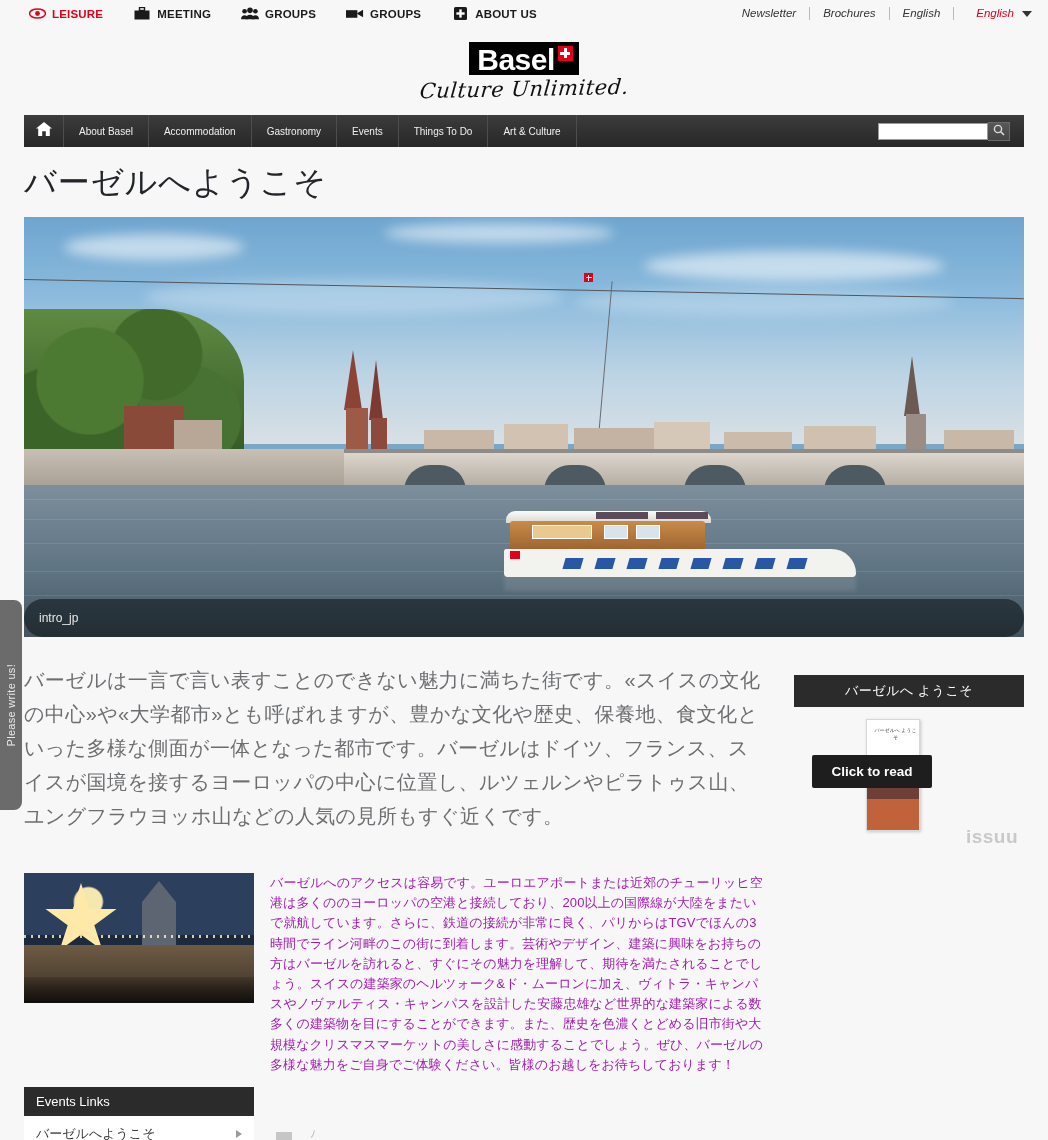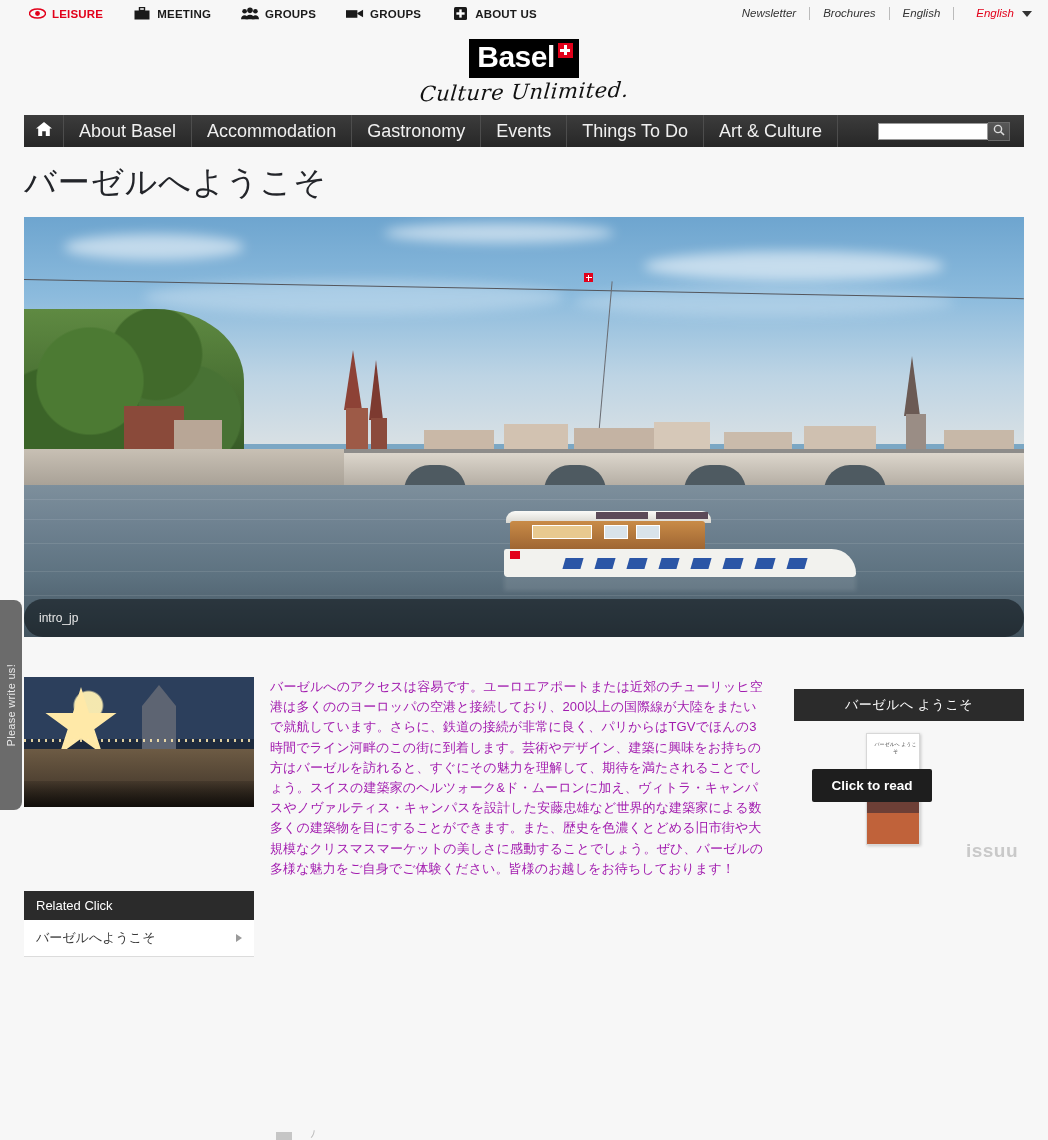--- a/index.html
+++ b/index.html
@@ -47,21 +47,21 @@
     margin-left: 2px; cursor: pointer;
   }
 
   
   .logo-area {
     height: 88px; background: #f7f7f7;
     display: flex; flex-direction: column; align-items: center; justify-content: center;
   }
   .logo-word {
     background: #000; color: #fff; font-weight: bold;
-    font-size: 30px; line-height: 30px; padding: 3px 6px 6px 8px;
+    font-size: 30px; line-height: 30px; padding: 3px 6px 0 8px;
     letter-spacing: -0.5px; display: flex; align-items: flex-start; gap: 3px; justify-content: space-between;
   }
   .swiss-cross {
     width: 15px; height: 15px; background: #e2001a; position: relative; margin-top: 1px;
   }
   .swiss-cross:before, .swiss-cross:after {
     content: ""; position: absolute; background: #fff;
   }
   .swiss-cross:before { left: 6px; top: 2.5px; width: 3px; height: 10px; }
   .swiss-cross:after  { top: 6px; left: 2.5px; height: 3px; width: 10px; }
@@ -76,21 +76,21 @@
     margin: 0 24px; height: 32px;
     background: linear-gradient(#3c3c3c, #272727);
     display: flex; align-items: stretch; position: relative;
   }
   .nav-home {
     width: 40px; display: flex; align-items: center; justify-content: center;
     border-right: 1px solid #4d4d4d; cursor: pointer;
   }
   .nav-item {
     display: flex; align-items: center; padding: 0 15px;
-    color: #f0f0f0; font-size: 18px; text-decoration: none;
+    color: #f0f0f0; font-size: 10px; text-decoration: none;
     border-right: 1px solid #4d4d4d; cursor: pointer; white-space: nowrap;
   }
   .nav-search {
     position: absolute; right: 0; top: 0; height: 32px;
     display: flex; align-items: center; padding-right: 14px; gap: 0;
   }
   .nav-search input {
     width: 110px; height: 17px; border: 1px solid #9a9a9a;
     font-size: 11px; padding: 1px 3px; background: #fff; outline: none;
   }
@@ -478,20 +478,21 @@
     <div class="boat-ref"></div>
   </div>
 
   <div class="hero-caption">
     <span>intro_jp</span>
   </div>
 </div>
 
 <div class="content">
 
+  <p class="lead">バーゼルは一言で言い表すことのできない魅力に満ちた街です。«スイスの文化の中心»や«大学都市»とも呼ばれますが、豊かな文化や歴史、保養地、食文化といった多様な側面が一体となった都市です。バーゼルはドイツ、フランス、スイスが国境を接するヨーロッパの中心に位置し、ルツェルンやピラトゥス山、ユングフラウヨッホ山などの人気の見所もすぐ近くです。</p>
 
   <aside class="sidebar">
     <div class="sidebar-head">バーゼルへ ようこそ</div>
     <div class="issuu-box">
       <div class="issuu-thumb">
         <div class="issuu-thumb-title">バーゼルへ
 ようこそ</div>
         <div class="issuu-thumb-mark"></div>
       </div>
       <div class="issuu-overlay">Click to read</div>
@@ -504,21 +505,21 @@
       <div class="star"></div>
       <div class="church"></div>
       <div class="lights"></div>
       <div class="stalls"></div>
       <div class="crowd"></div>
     </div>
     <div class="body-copy">バーゼルへのアクセスは容易です。ユーロエアポートまたは近郊のチューリッヒ空港は多くののヨーロッパの空港と接続しており、200以上の国際線が大陸をまたいで就航しています。さらに、鉄道の接続が非常に良く、パリからはTGVでほんの3時間でライン河畔のこの街に到着します。芸術やデザイン、建築に興味をお持ちの方はバーゼルを訪れると、すぐにその魅力を理解して、期待を満たされることでしょう。スイスの建築家のヘルツォーク&amp;ド・ムーロンに加え、ヴィトラ・キャンパスやノヴァルティス・キャンパスを設計した安藤忠雄など世界的な建築家による数多くの建築物を目にすることができます。また、歴史を色濃くとどめる旧市街や大規模なクリスマスマーケットの美しさに感動することでしょう。ぜひ、バーゼルの多様な魅力をご自身でご体験ください。皆様のお越しをお待ちしております！</div>
   </div>
 
   <div class="related">
-    <div class="related-head">Related Click</div>
+    <div class="related-head">Events Links</div>
     <div class="related-item">
       <span>バーゼルへようこそ</span>
       <span class="arrow-r"></span>
     </div>
 
   </div>
 
 </div>
 
 <div class="feedback-tab">

